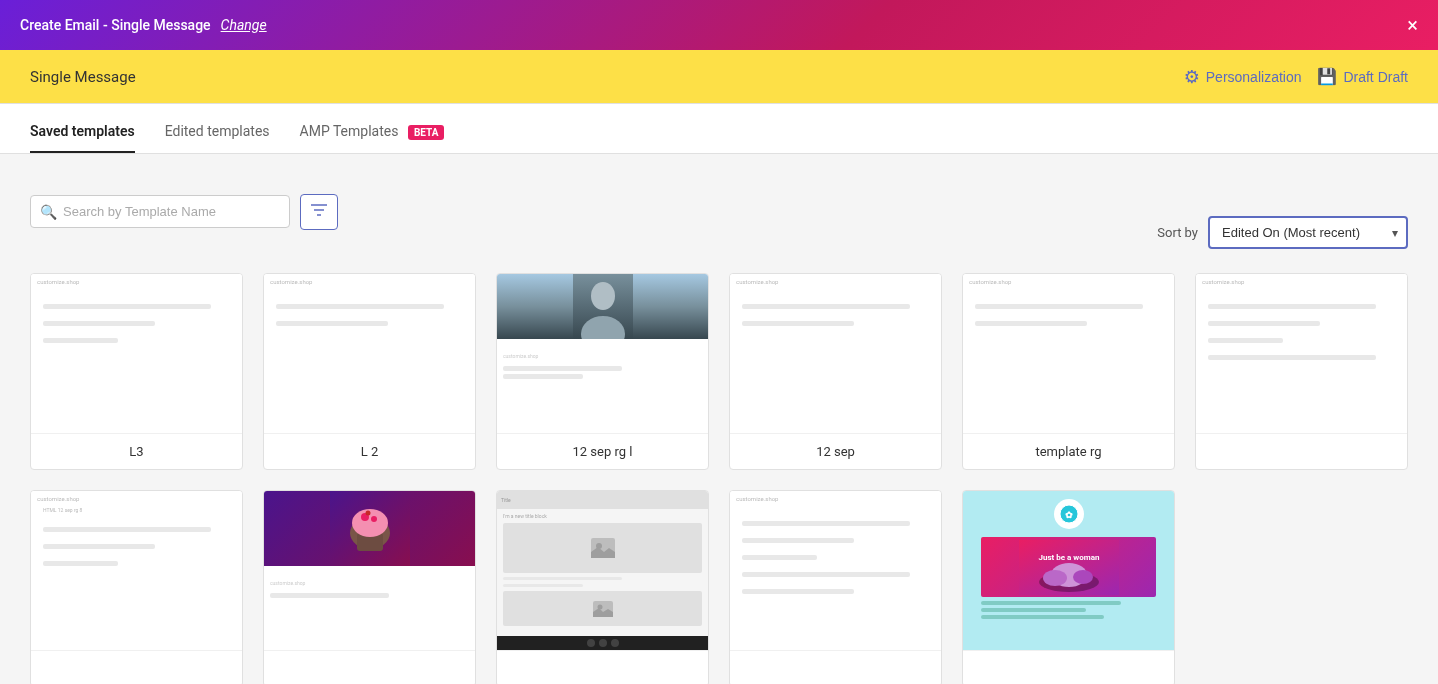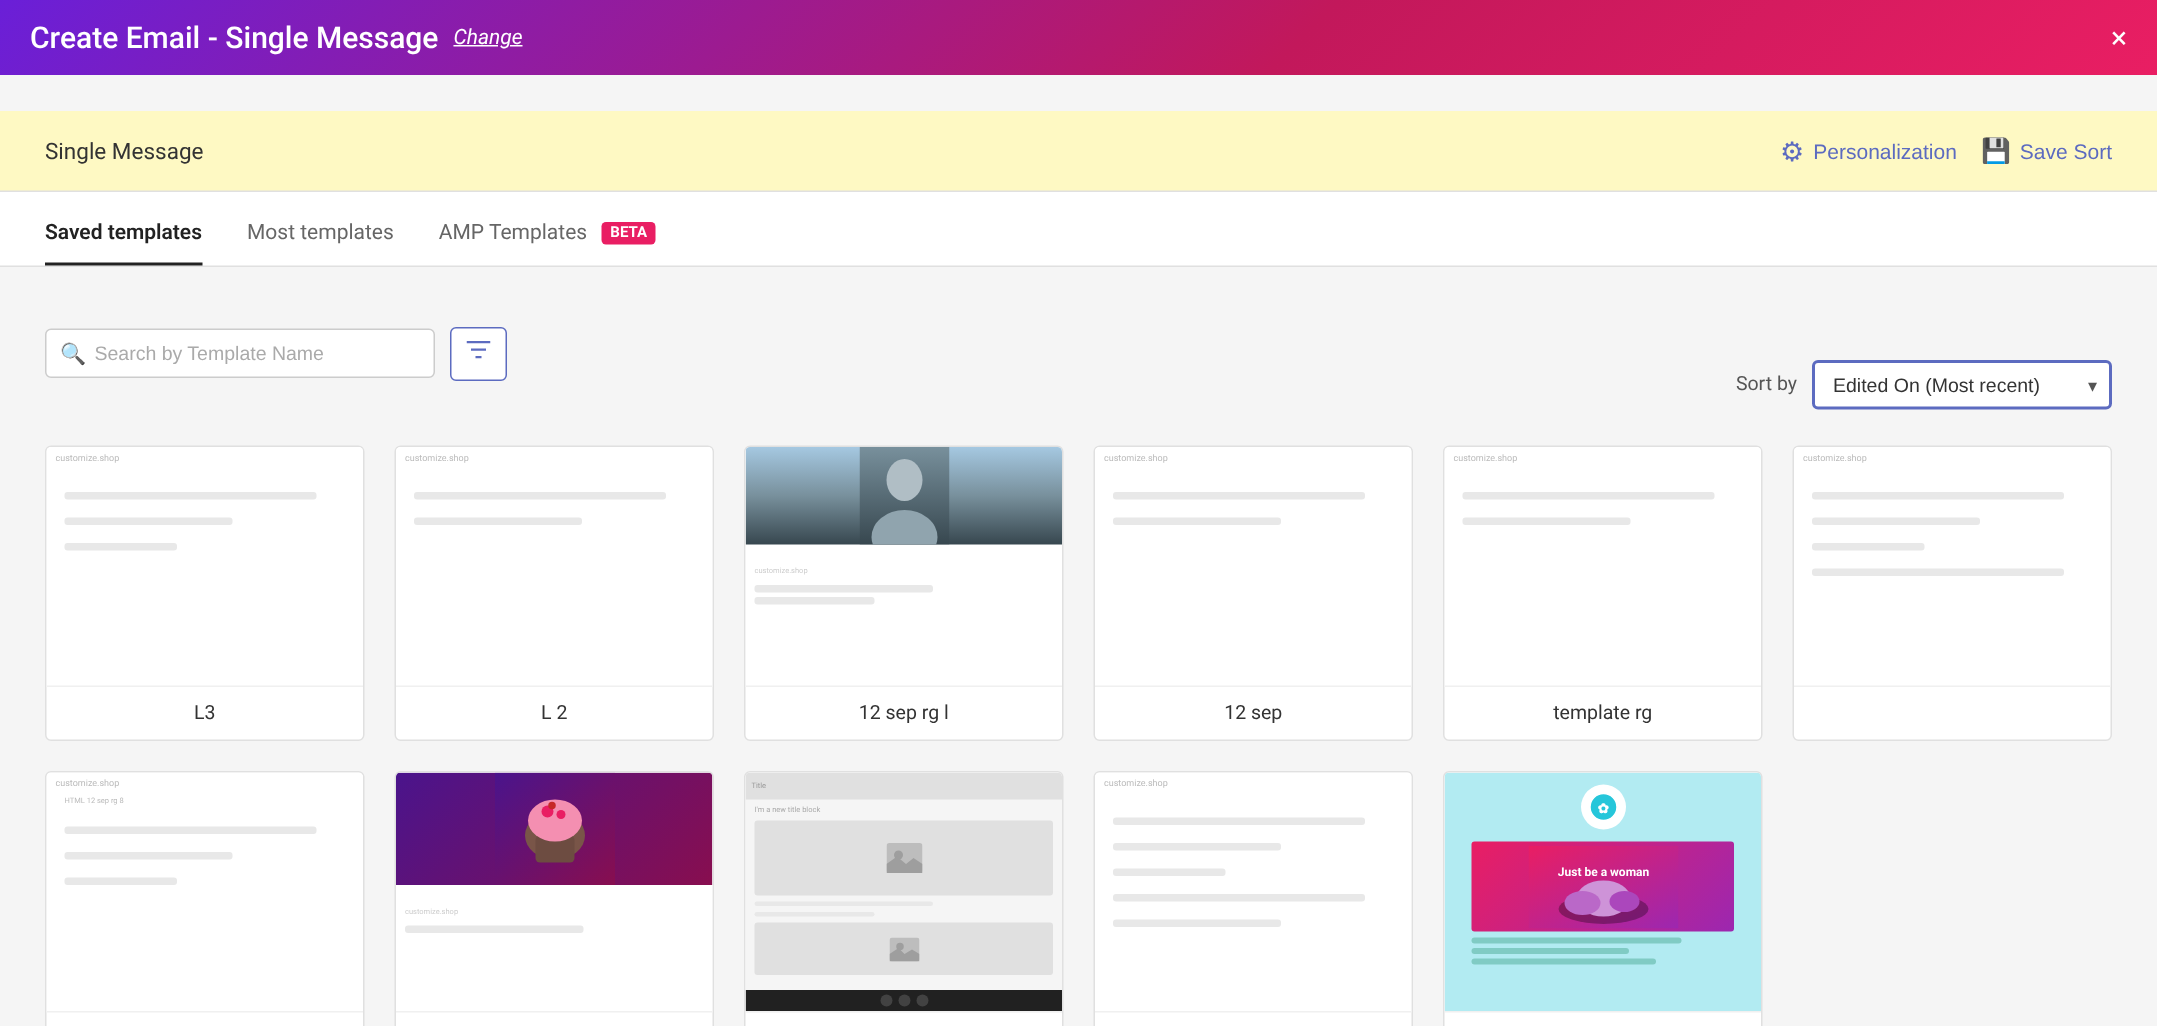--- a/index.html
+++ b/index.html
@@ -14,48 +14,47 @@
       padding: 0 20px;
       justify-content: space-between;
     }
     .header-left {
       display: flex;
       align-items: center;
       gap: 10px;
     }
     .header-title {
       color: white;
-      font-size: 20px;
+      font-size: 14px;
       font-weight: 500;
       text-align: right;
     }
     .header-change {
       color: white;
       font-size: 14px;
       text-decoration: underline;
       cursor: pointer;
       font-style: italic;
     }
     .header-close {
       color: white;
       font-size: 20px;
       cursor: pointer;
       line-height: 1;
     }
 
     
     .sub-header {
-      background: #fef9c3;
+      background: #fde047;
       padding: 0 30px;
       display: flex;
       align-items: center;
       justify-content: space-between;
       height: 54px;
       border-bottom: 1px solid #e0e0e0;
-      margin-top: 24px;
     }
     .sub-header-left {
       display: flex;
       align-items: center;
       gap: 6px;
     }
     .sub-header-title {
       font-size: 15px;
       color: #333;
     }
@@ -356,31 +355,31 @@
   <div class="sub-header-left">
     <span class="sub-header-title">Single Message</span>
   </div>
   <div class="sub-header-right">
     <button class="personalization-btn">
       <span style="font-size:18px; color:#5c6bc0;">⚙</span>
       <span>Personalization</span>
     </button>
     <button class="save-draft-btn">
       <span style="font-size:16px; color:#5c6bc0;">💾</span>
-      <span>Save Sort</span>
+      <span>Draft Draft</span>
     </button>
   </div>
 </div>
 
 <div class="tabs-area">
   <div class="tab active">
     <span>Saved templates</span>
   </div>
   <div class="tab">
-    <span>Most templates</span>
+    <span>Edited templates</span>
   </div>
   <div class="tab">
     <span>AMP Templates</span>
     <span class="beta-badge">BETA</span>
   </div>
 </div>
 
 <div class="content-area">
 
   <div class="search-bar">

